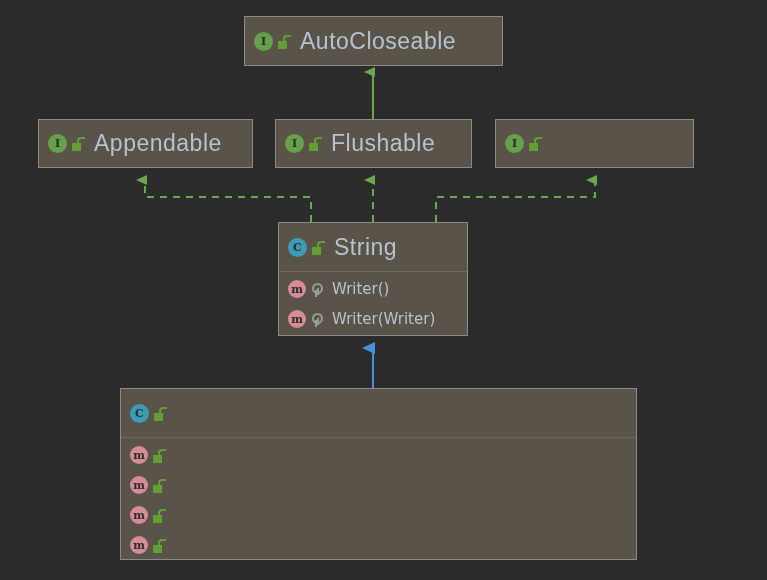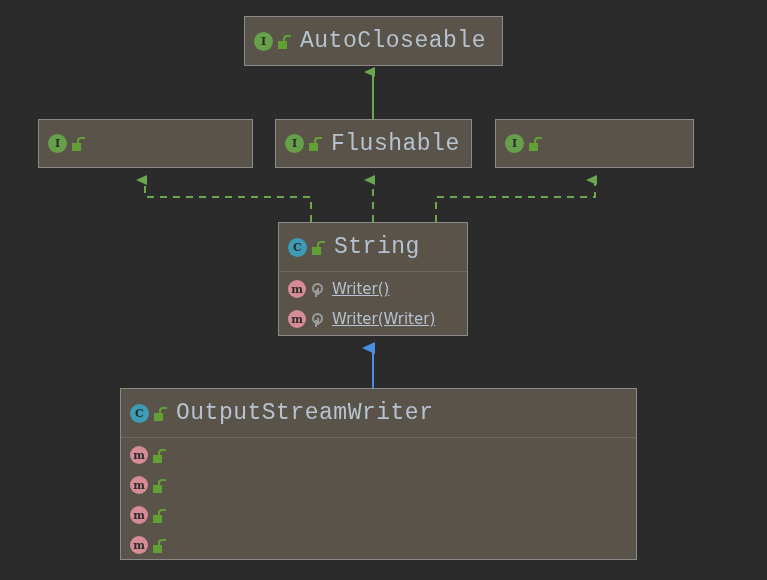--- a/index.html
+++ b/index.html
@@ -40,21 +40,21 @@
     align-items: center;
     height: 100%;
     padding: 0 12px 0 9px;
   }
 
   .node.has-members .node-header {
     height: 48px;
   }
 
   .title-text {
-    font-family: Liberation Mono, monospace;
+    font-family: Liberation Sans, sans-serif;
     font-size: 23px;
     color: #b6c2cf;
     letter-spacing: 0.5px;
     white-space: nowrap;
     margin-left: 10px;
   }
 
   .members {
     border-top: 1px solid #6e675c;
     background: #595349;
@@ -67,21 +67,20 @@
     height: 30px;
     padding: 0 10px 0 9px;
   }
 
   .member-text {
     font-family: "DejaVu Sans", sans-serif;
     font-size: 15px;
     color: #b6c2cf;
     white-space: nowrap;
     margin-left: 9px;
-    text-decoration: underline;
   }
 
   
   .badge {
     flex: 0 0 auto;
     width: 19px;
     height: 19px;
     border-radius: 50%;
     display: flex;
     align-items: center;
@@ -170,20 +169,21 @@
       <span class="badge interface">I</span>
       <span class="vis public"></span>
       <span class="title-text">AutoCloseable</span>
     </div>
   </div>
 
   <div class="node" style="left:38px; top:119px; width:215px; height:49px;">
     <div class="node-header">
       <span class="badge interface">I</span>
       <span class="vis public"></span>
+      <span class="title-text">Appendable</span>
     </div>
   </div>
 
   <div class="node" style="left:275px; top:119px; width:197px; height:49px;">
     <div class="node-header">
       <span class="badge interface">I</span>
       <span class="vis public"></span>
       <span class="title-text">Flushable</span>
     </div>
   </div>
@@ -212,21 +212,20 @@
         <span class="vis protected"></span>
         <span class="member-text">Writer(Writer)</span>
       </div>
     </div>
   </div>
 
   <div class="node has-members" style="left:120px; top:388px; width:517px; height:172px;">
     <div class="node-header">
       <span class="badge klass">C</span>
       <span class="vis public"></span>
-      <span class="title-text">OutputStreamWriter</span>
     </div>
     <div class="members">
       <div class="member">
         <span class="badge method">m</span>
         <span class="vis public"></span>
       </div>
       <div class="member">
         <span class="badge method">m</span>
         <span class="vis public"></span>
       </div>

